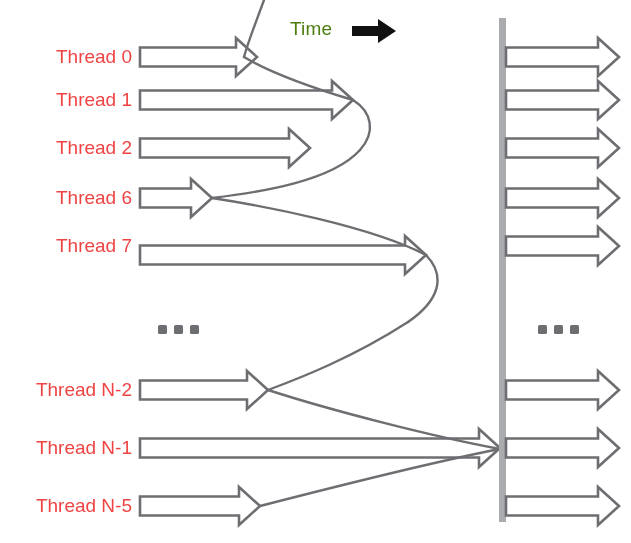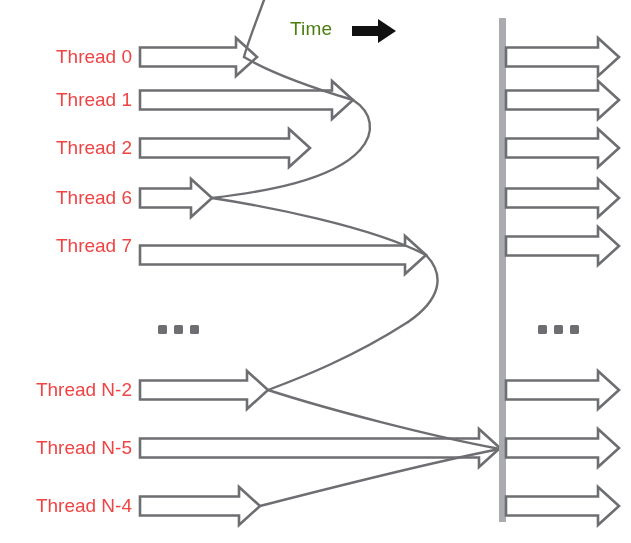--- a/index.html
+++ b/index.html
@@ -129,21 +129,21 @@
   <div class="label-holder" style="top:198px;">
     <span class="thread-label">Thread 6</span>
   </div>
   <div class="label-holder" style="top:246px;">
     <span class="thread-label">Thread 7</span>
   </div>
   <div class="label-holder" style="top:390px;">
     <span class="thread-label">Thread N-2</span>
   </div>
   <div class="label-holder" style="top:448px;">
-    <span class="thread-label">Thread N-5</span>
+    <span class="thread-label">Thread N-1</span>
   </div>
   <div class="label-holder" style="top:506px;">
-    <span class="thread-label">Thread N-4</span>
+    <span class="thread-label">Thread N-5</span>
   </div>
 
   <div id="time-label">Time</div>
 
 </div>
 
 </body></html>

